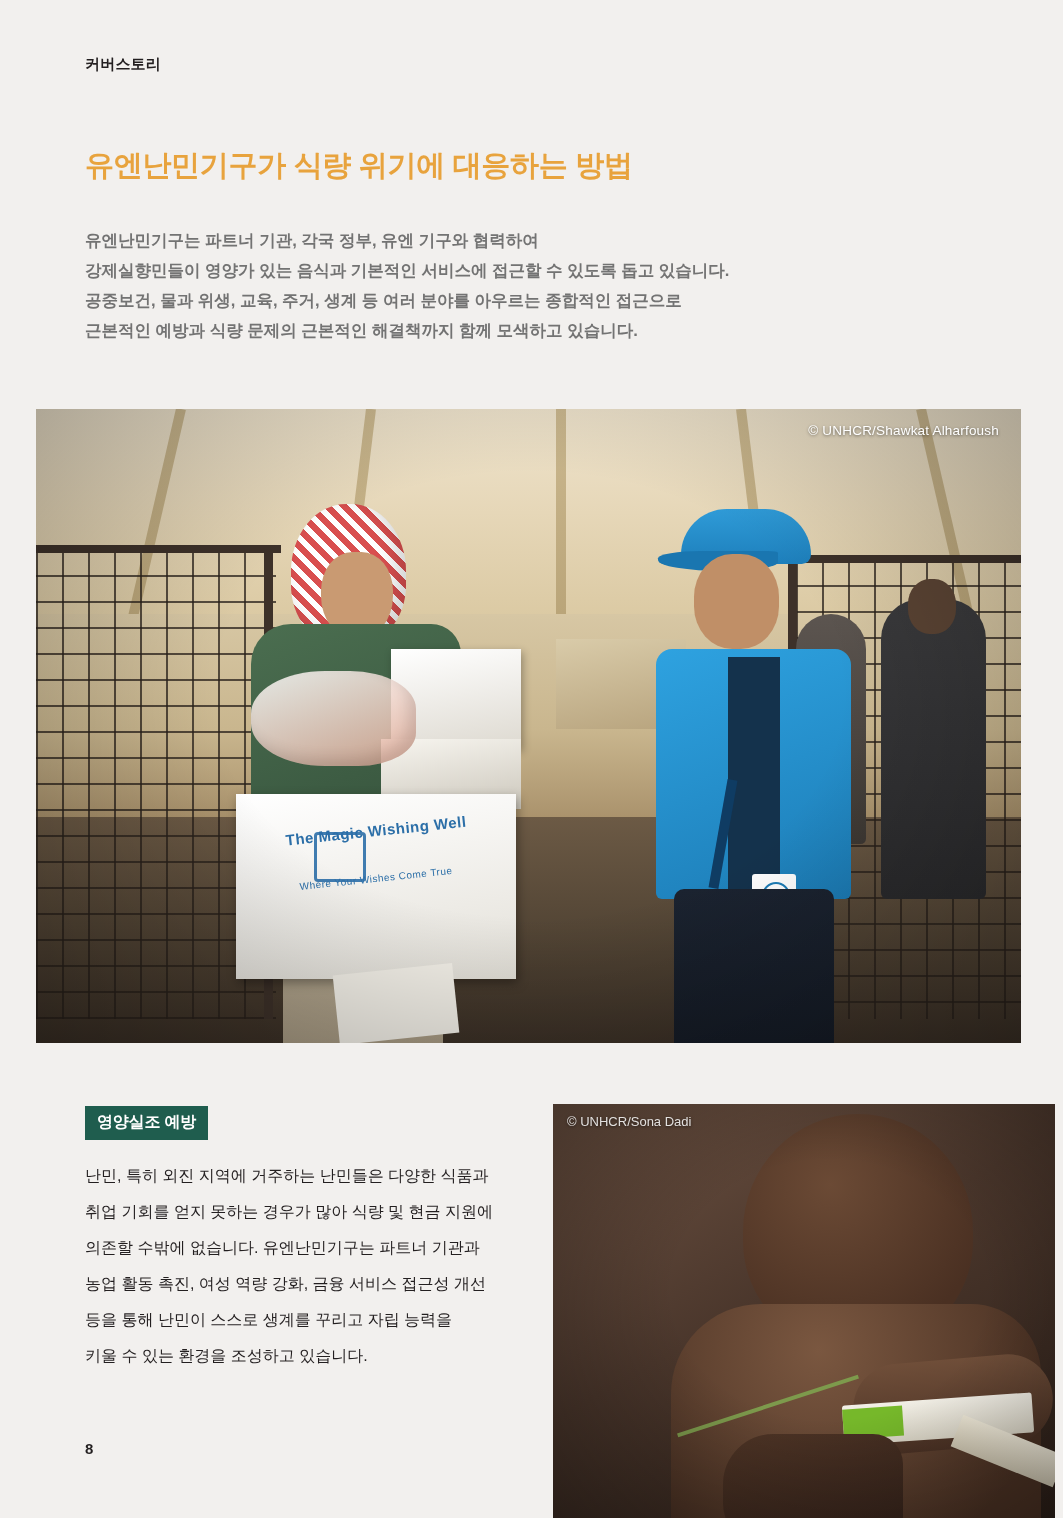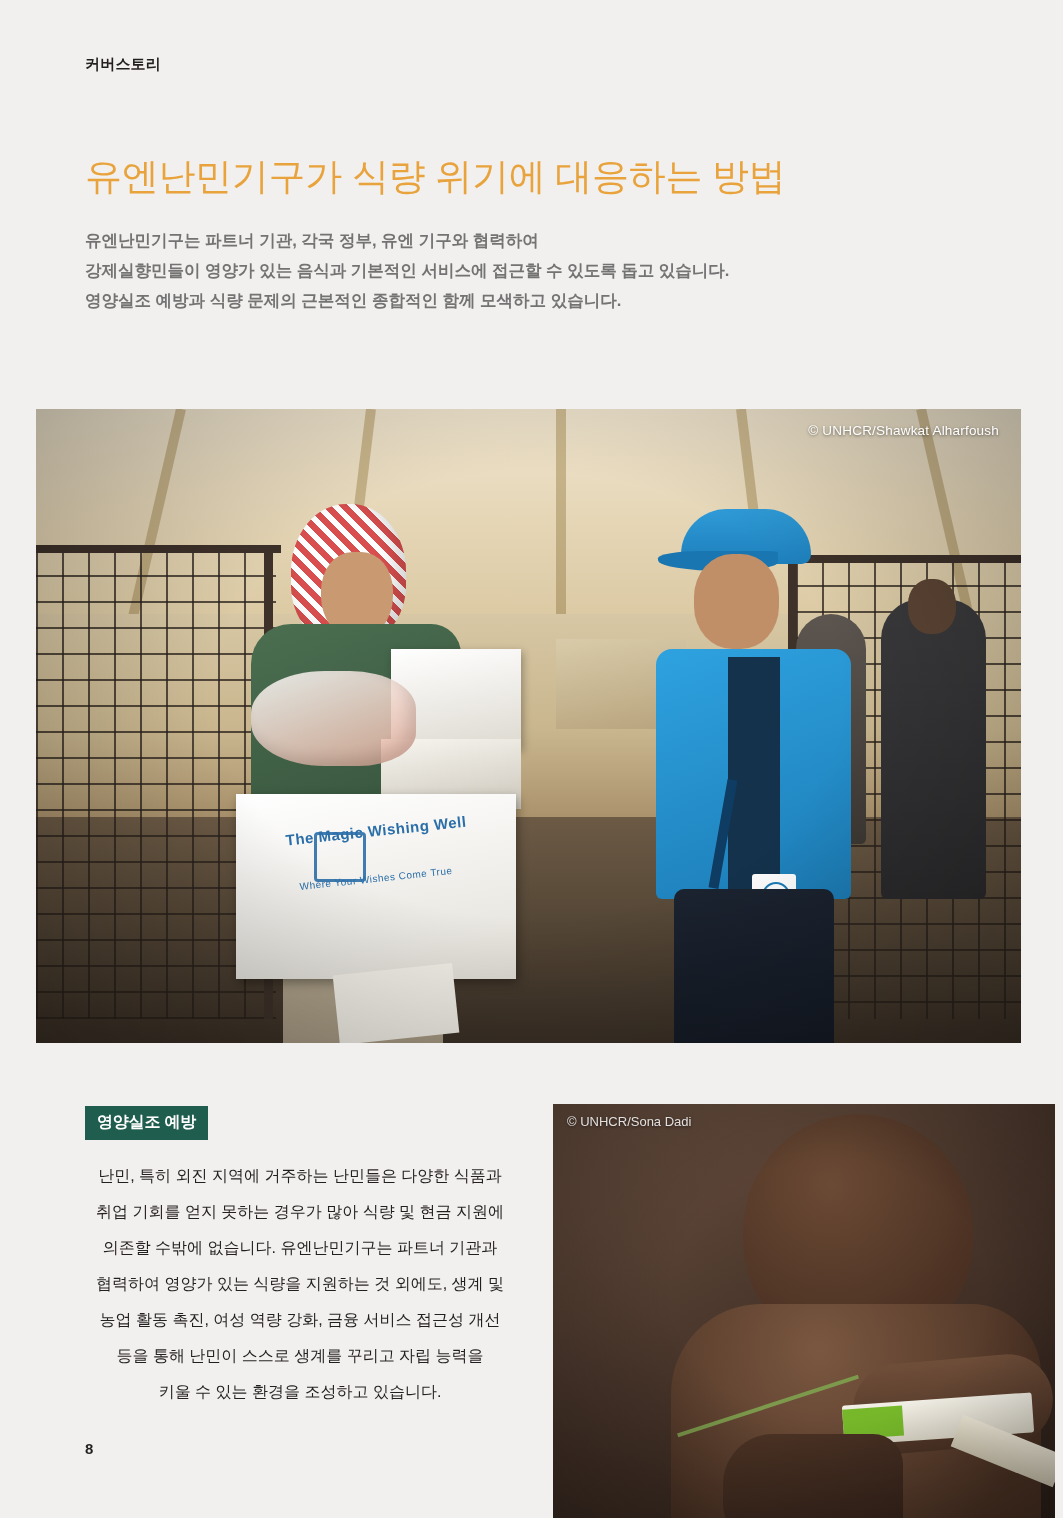--- a/index.html
+++ b/index.html
@@ -31,22 +31,22 @@
     font-size: 15px;
     font-weight: 700;
     letter-spacing: 0.2px;
     color: #231f20;
   }
 
   .headline {
     position: absolute;
     left: 85px;
     top: 127px;
-    font-size: 37px;
-    font-weight: 400;
+    font-size: 29px;
+    font-weight: 700;
     letter-spacing: -0.3px;
     color: #e8a33d;
     white-space: nowrap;
   }
 
   .lede {
     position: absolute;
     left: 85px;
     top: 205px;
     width: 820px;
@@ -266,21 +266,21 @@
     letter-spacing: -0.2px;
   }
   .body-copy {
     position: absolute;
     left: 85px; top: 1158px;
     width: 430px;
     font-size: 16px;
     line-height: 36px;
     color: #231f20;
   }
-  .body-copy div { white-space: nowrap; text-align: center; }
+  .body-copy div { white-space: nowrap; }
 
   .page-num {
     position: absolute;
     left: 85px; top: 1440px;
     font-size: 15px;
     font-weight: 700;
     color: #231f20;
   }
 
   
@@ -355,21 +355,22 @@
 
 <div class="page">
 
   <div class="kicker">커버스토리</div>
 
   <h1 class="headline">유엔난민기구가 식량 위기에 대응하는 방법</h1>
 
   <div class="lede">
     <div>유엔난민기구는 파트너 기관, 각국 정부, 유엔 기구와 협력하여</div>
     <div>강제실향민들이 영양가 있는 음식과 기본적인 서비스에 접근할 수 있도록 돕고 있습니다.</div>
-    <div>영양실조 예방과 식량 문제의 근본적인 종합적인 함께 모색하고 있습니다.</div>
+    <div>공중보건, 물과 위생, 교육, 주거, 생계 등 여러 분야를 아우르는 종합적인 접근으로</div>
+    <div>근본적인 예방과 식량 문제의 근본적인 해결책까지 함께 모색하고 있습니다.</div>
   </div>
 
   <div class="hero">
     <div class="ceiling"></div>
     <div class="beam" style="left:140px;top:0;width:10px;height:215px;transform:rotate(13deg);"></div>
     <div class="beam" style="left:330px;top:0;width:10px;height:215px;transform:rotate(7deg);"></div>
     <div class="beam" style="left:520px;top:0;width:10px;height:215px;"></div>
     <div class="beam" style="left:700px;top:0;width:10px;height:215px;transform:rotate(-7deg);"></div>
     <div class="beam" style="left:880px;top:0;width:10px;height:215px;transform:rotate(-13deg);"></div>
     <div class="back-wall"></div>
@@ -426,21 +427,20 @@
     <div class="vignette"></div>
     <div class="hero-credit">© UNHCR/Shawkat Alharfoush</div>
   </div>
 
   <div class="tag">영양실조 예방</div>
 
   <div class="body-copy">
     <div>난민, 특히 외진 지역에 거주하는 난민들은 다양한 식품과</div>
     <div>취업 기회를 얻지 못하는 경우가 많아 식량 및 현금 지원에</div>
     <div>의존할 수밖에 없습니다. 유엔난민기구는 파트너 기관과</div>
-    <div>협력하여 영양가 있는 식량을 지원하는 것 외에도, 생계 및</div>
     <div>농업 활동 촉진, 여성 역량 강화, 금융 서비스 접근성 개선</div>
     <div>등을 통해 난민이 스스로 생계를 꾸리고 자립 능력을</div>
     <div>키울 수 있는 환경을 조성하고 있습니다.</div>
   </div>
 
   <div class="page-num">8</div>
 
   <div class="photo2">
     <div class="bg2"></div>
     <div class="child-head"></div>

